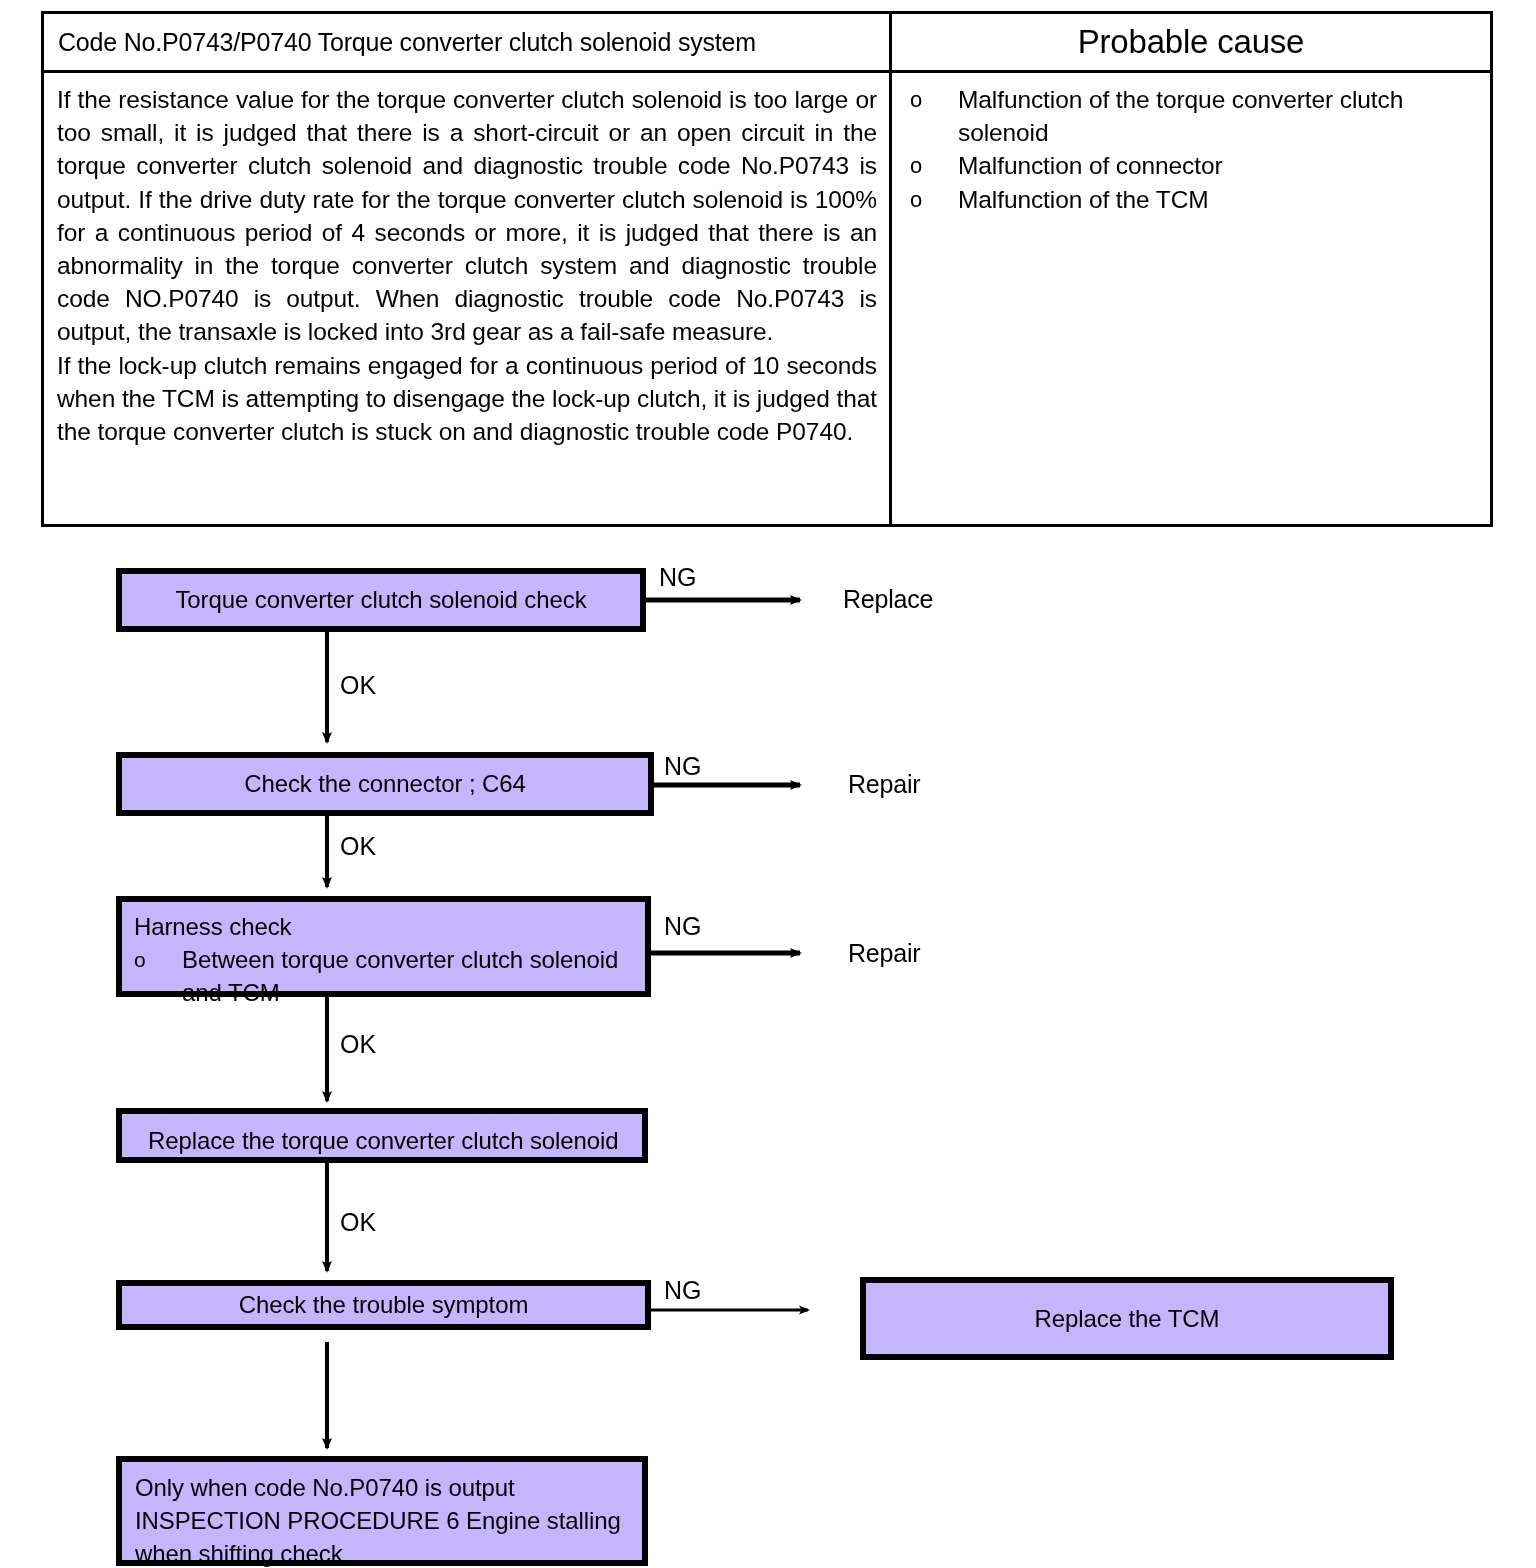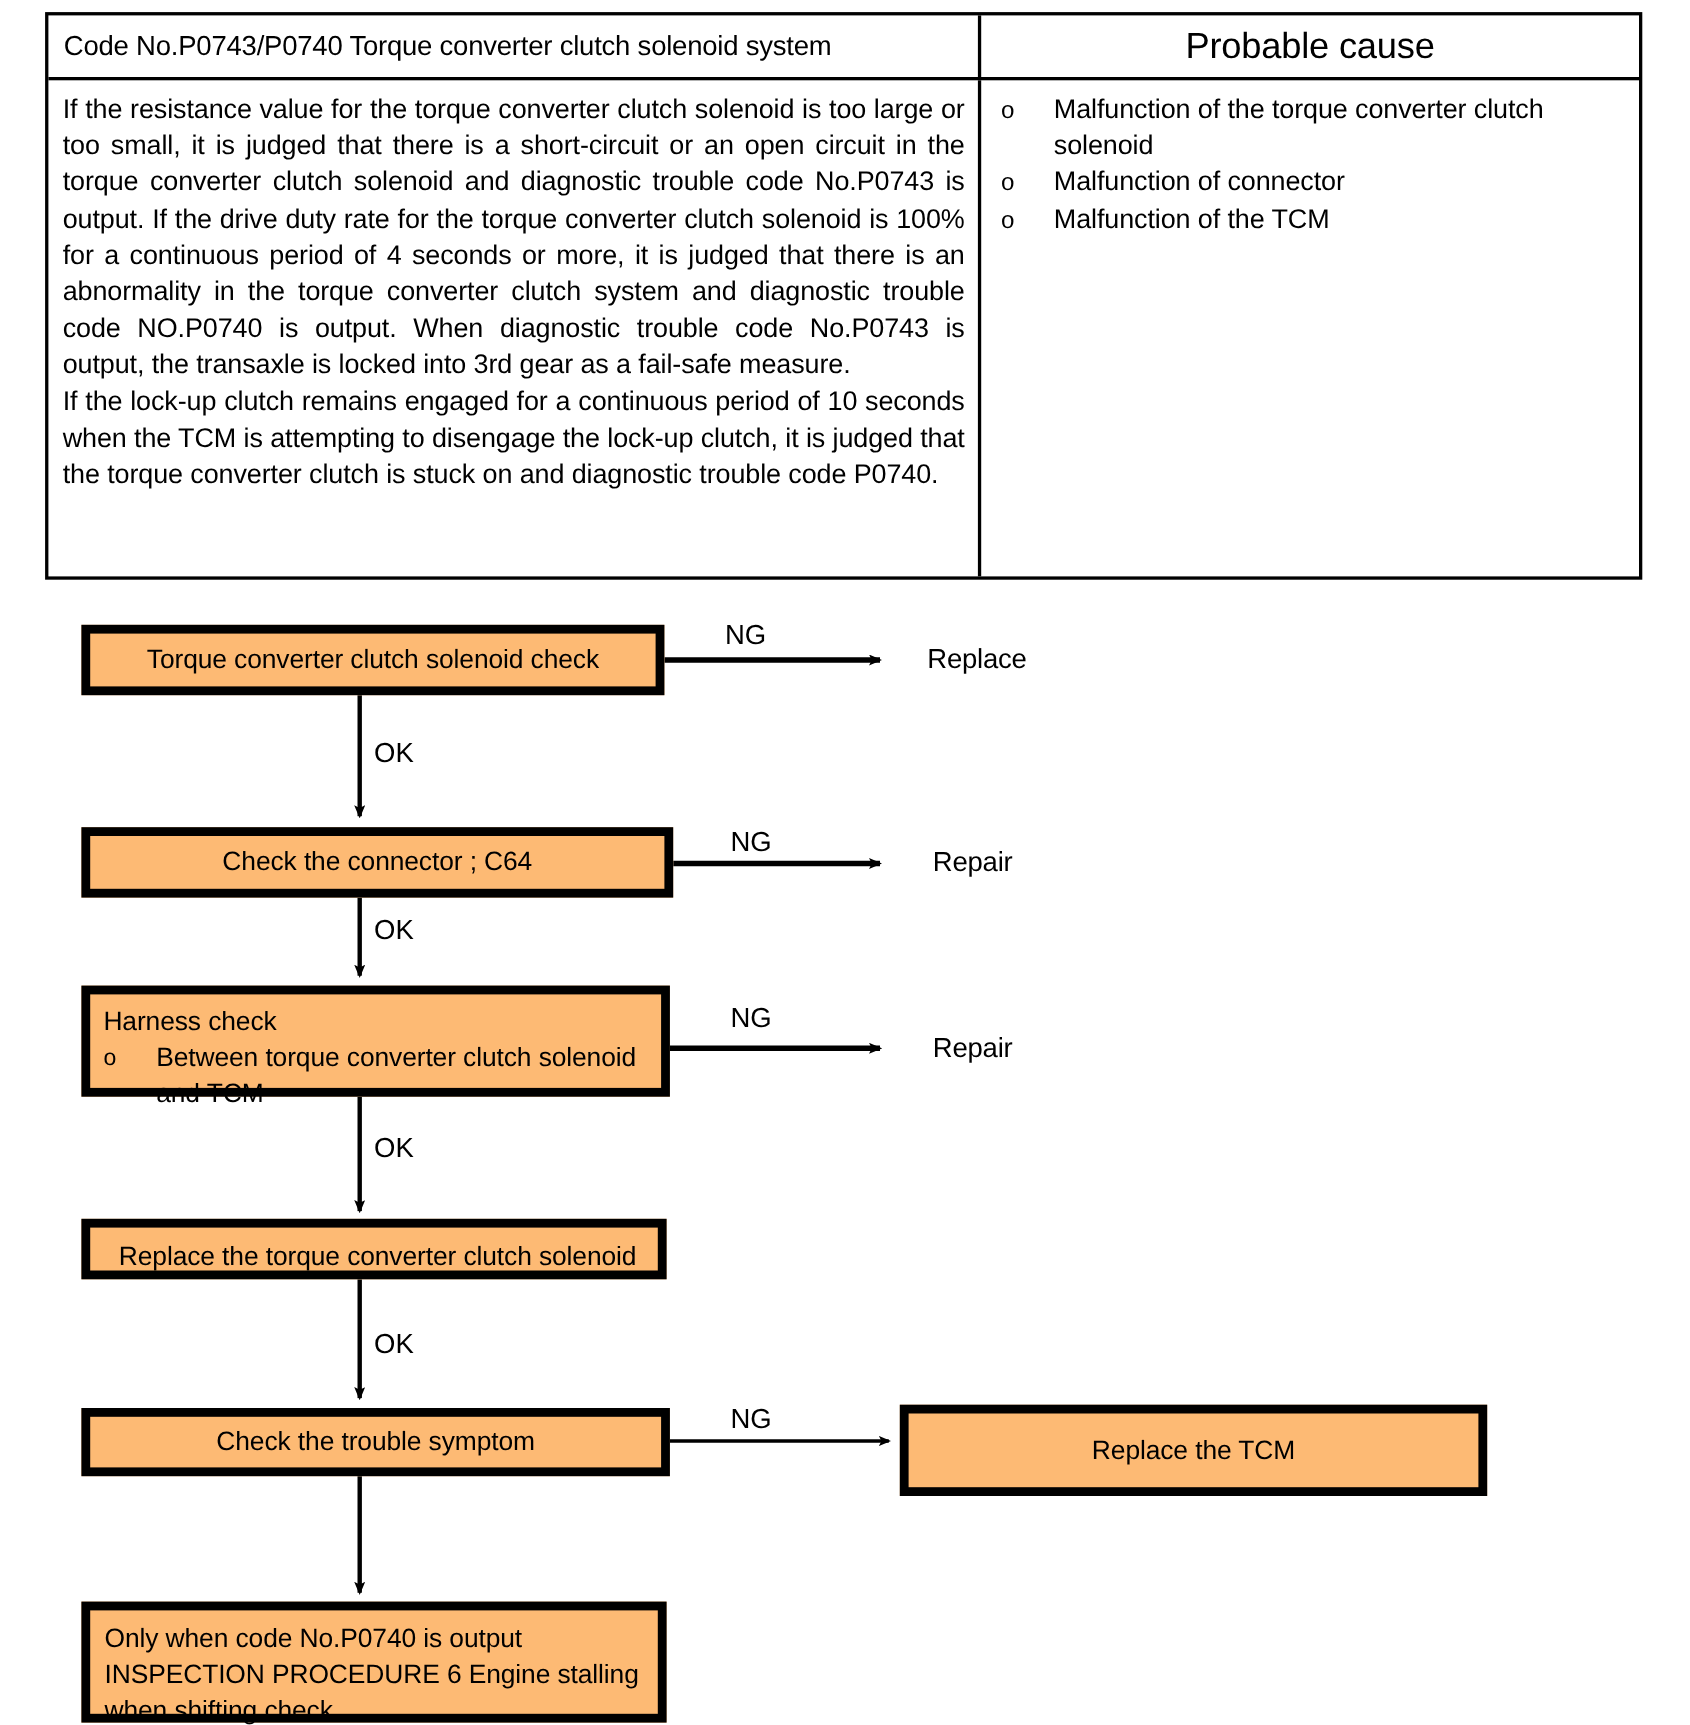--- a/index.html
+++ b/index.html
@@ -52,22 +52,22 @@
   .cause-bullet{
     width:48px;flex:none;font-size:22px;line-height:33.2px;
   }
   .cause-text{flex:1;letter-spacing:-0.1px;}
 
   
   #flow{position:absolute;left:0;top:0;width:1536px;height:1568px;}
 
   .fbox{
     position:absolute;box-sizing:border-box;
-    border:8px solid #000000;background:#fdba74;
-    font-size:24px;letter-spacing:-0.1px;
+    border:6px solid #000000;background:#c4b5fd;
+    font-size:24px;letter-spacing:-0.1px;margin-left:42px;
   }
   .fbox.center{
     display:flex;align-items:center;justify-content:center;
   }
   .fbox.left{
     display:block;padding:8px 0 0 12px;line-height:33px;
   }
 
   .flabel{
     position:absolute;font-size:25px;letter-spacing:0px;
@@ -172,21 +172,21 @@
   </div>
   <div class="flabel" style="left:664px;top:912px;">NG</div>
   <div class="ftext" style="left:848px;top:939px;">Repair</div>
   <div class="flabel" style="left:340px;top:1030px;">OK</div>
 
   <div class="fbox left" style="left:74px;top:1108px;width:532px;height:55px;padding-top:10px;padding-left:26px;">
     <span>Replace the torque converter clutch solenoid</span>
   </div>
   <div class="flabel" style="left:340px;top:1208px;">OK</div>
 
-  <div class="fbox center" style="left:74px;top:1280px;width:535px;height:62px;">
+  <div class="fbox center" style="left:74px;top:1280px;width:535px;height:50px;">
     <span>Check the trouble symptom</span>
   </div>
   <div class="flabel" style="left:664px;top:1276px;">NG</div>
 
   <div class="fbox center" style="left:818px;top:1277px;width:534px;height:83px;">
     <span>Replace the TCM</span>
   </div>
 
   <div class="fbox left" style="left:74px;top:1456px;width:532px;height:110px;padding-top:9px;padding-left:13px;">
     <div>Only when code No.P0740 is output</div>

